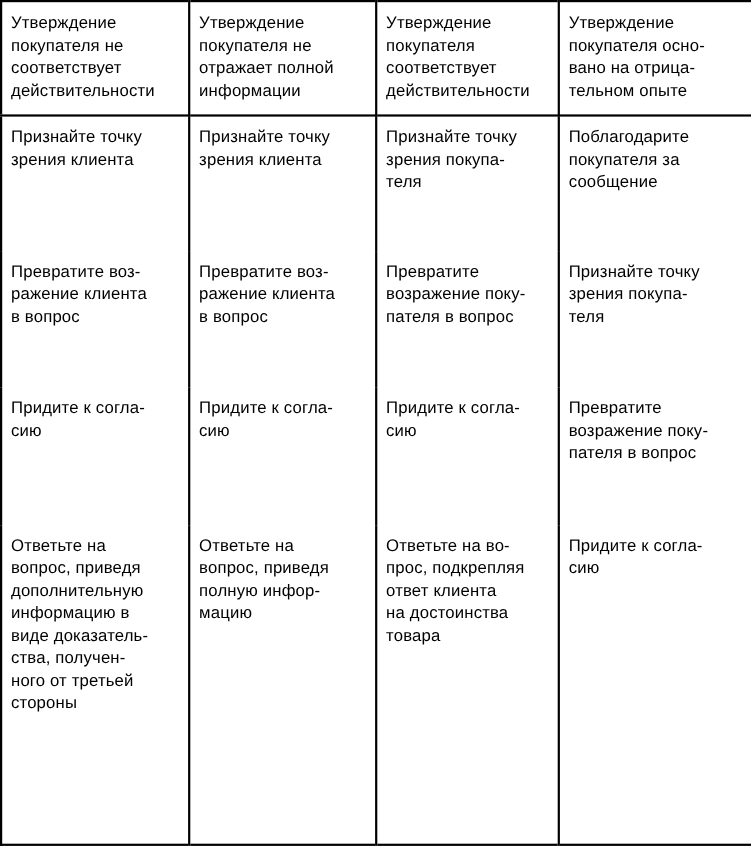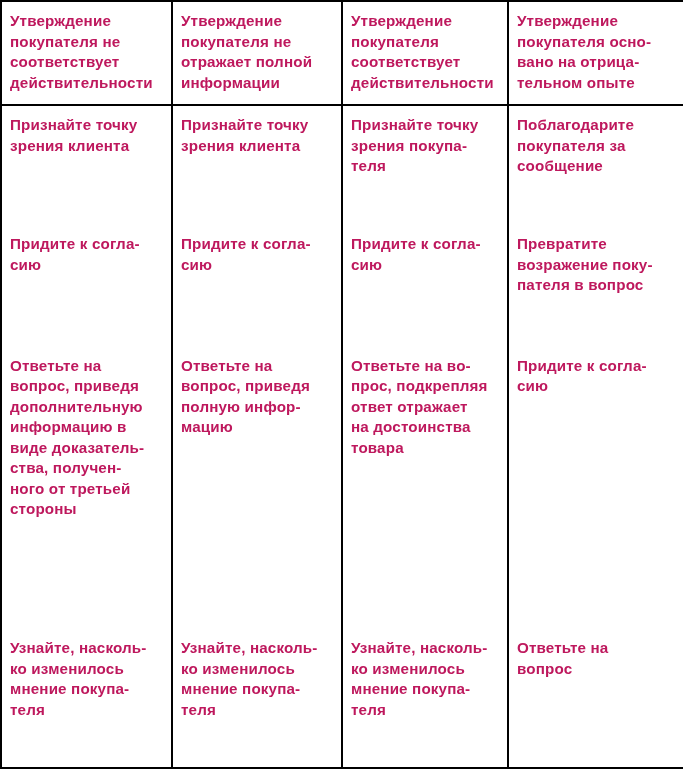--- a/index.html
+++ b/index.html
@@ -33,28 +33,28 @@
   }
   .objection-table col.c1 { width: 171px; }
   .objection-table col.c2 { width: 170px; }
   .objection-table col.c3 { width: 166px; }
   .objection-table col.c4 { width: 176px; }
 
   .objection-table td,
   .objection-table th {
     vertical-align: top;
     text-align: left;
-    font-weight: bold;
+    font-weight: normal;
     padding: 8px 6px 6px 8px;
     box-sizing: border-box;
     border-right: 2px solid #000000;
     border-left: 0;
     border-top: 0;
     border-bottom: 0;
-    color: #be185d;
+    color: #000000;
     font-size: 15.2px;
     line-height: 20.5px;
     white-space: pre-line;
     letter-spacing: 0.01em;
     margin-top: 14px;
   }
   .objection-table td:last-child,
   .objection-table th:last-child {
     border-right: 0;
   }
@@ -110,20 +110,34 @@
 зрения клиента</td>
         <td>Признайте точку
 зрения клиента</td>
         <td>Признайте точку
 зрения покупа-
 теля</td>
         <td>Поблагодарите
 покупателя за
 сообщение</td>
       </tr>
+      <tr class="r2">
+        <td>Превратите воз-
+ражение клиента
+в вопрос</td>
+        <td>Превратите воз-
+ражение клиента
+в вопрос</td>
+        <td>Превратите
+возражение поку-
+пателя в вопрос</td>
+        <td>Признайте точку
+зрения покупа-
+теля</td>
+      </tr>
       <tr class="r3">
         <td>Придите к согла-
 сию</td>
         <td>Придите к согла-
 сию</td>
         <td>Придите к согла-
 сию</td>
         <td>Превратите
 возражение поку-
 пателя в вопрос</td>
@@ -136,37 +150,21 @@
 виде доказатель-
 ства, получен-
 ного от третьей
 стороны</td>
         <td>Ответьте на
 вопрос, приведя
 полную инфор-
 мацию</td>
         <td>Ответьте на во-
 прос, подкрепляя
-ответ отражает
+ответ клиента
 на достоинства
 товара</td>
         <td>Придите к согла-
 сию</td>
-      </tr>
-      <tr class="r5">
-        <td>Узнайте, насколь-
-ко изменилось
-мнение покупа-
-теля</td>
-        <td>Узнайте, насколь-
-ко изменилось
-мнение покупа-
-теля</td>
-        <td>Узнайте, насколь-
-ко изменилось
-мнение покупа-
-теля</td>
-        <td>Ответьте на
-вопрос</td>
       </tr>
     </tbody>
   </table>
 </div>
 
 </body></html>

